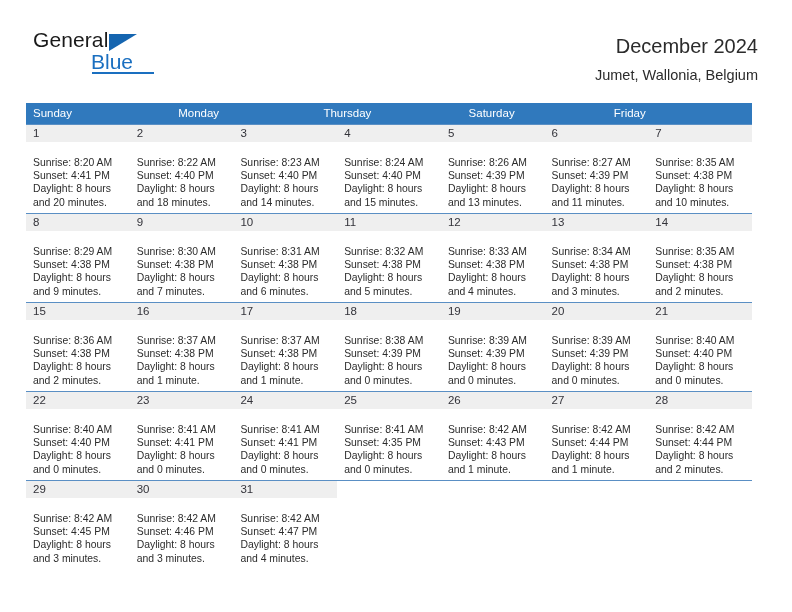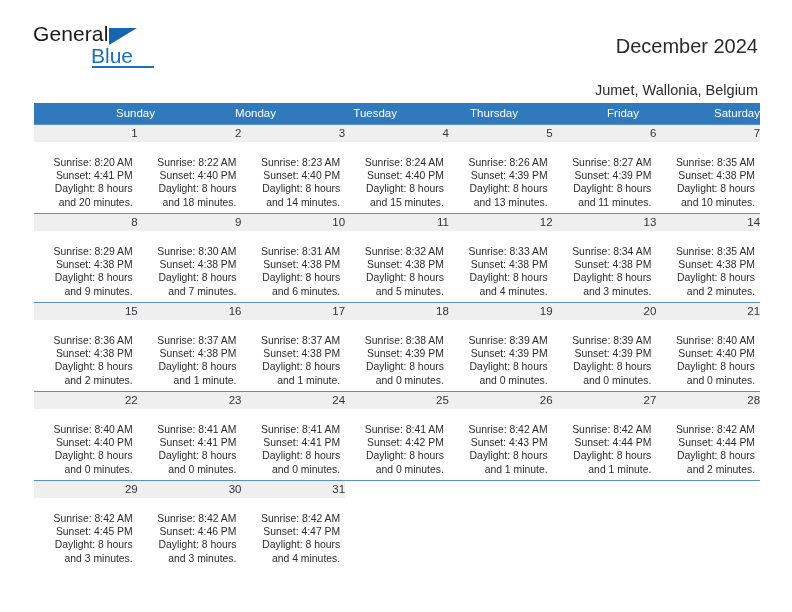--- a/index.html
+++ b/index.html
@@ -27,21 +27,21 @@
     position: absolute;
     left: 0;
     top: 0;
     width: 792px;
     height: 98px;
   }
 
   .logo {
     position: absolute;
     left: 33px;
-    top: 22px;
+    top: 28px;
     width: 130px;
     height: 46px;
   }
   .logo-general {
     position: absolute;
     left: 0;
     top: 0;
     font-size: 21px;
     letter-spacing: 0.1px;
     color: #1a1a1a;
@@ -84,31 +84,30 @@
     color: #2b2b2b;
     line-height: 32px;
     font-weight: normal;
     margin: 0;
     white-space: nowrap;
   }
   .cal-subtitle {
     font-size: 14.5px;
     color: #2b2b2b;
     line-height: 18px;
-    margin-top: 19px;
+    margin-top: 4px;
     white-space: nowrap;
   }
 
   
   .calendar {
     position: absolute;
-    left: 34px;
+    left: 26px;
     top: 103px;
     width: 726px;
-    text-align: right;
   }
 
   .weekday-row {
     display: flex;
     width: 100%;
     background: #3079bd;
     height: 21px;
   }
   .weekday {
     flex: 1 1 0;
@@ -183,24 +182,23 @@
       <h1 class="cal-title">December 2024</h1>
       <div class="cal-subtitle">Jumet, Wallonia, Belgium</div>
     </div>
 
   </div>
 
   <div class="calendar">
     <div class="weekday-row">
         <div class="weekday">Sunday</div>
         <div class="weekday">Monday</div>
-        <div class="weekday">Tuesday</div>
         <div class="weekday">Thursday</div>
+        <div class="weekday">Saturday</div>
         <div class="weekday">Friday</div>
-        <div class="weekday">Saturday</div>
       </div>
     <div id="weeks-container">
         <div class="week-row">
           <div class="day-cell">
             <div class="day-number-band">
               <span class="day-number">1</span>
             </div>
             <div class="day-info">
               <div>Sunrise: 8:20 AM</div>
               <div>Sunset: 4:41 PM</div>
@@ -466,21 +464,21 @@
               <div>Daylight: 8 hours</div>
               <div>and 0 minutes.</div>
             </div>
           </div>
           <div class="day-cell">
             <div class="day-number-band">
               <span class="day-number">25</span>
             </div>
             <div class="day-info">
               <div>Sunrise: 8:41 AM</div>
-              <div>Sunset: 4:42 PM</div>
+              <div>Sunset: 4:35 PM</div>
               <div>Daylight: 8 hours</div>
               <div>and 0 minutes.</div>
             </div>
           </div>
           <div class="day-cell">
             <div class="day-number-band">
               <span class="day-number">26</span>
             </div>
             <div class="day-info">
               <div>Sunrise: 8:42 AM</div>

